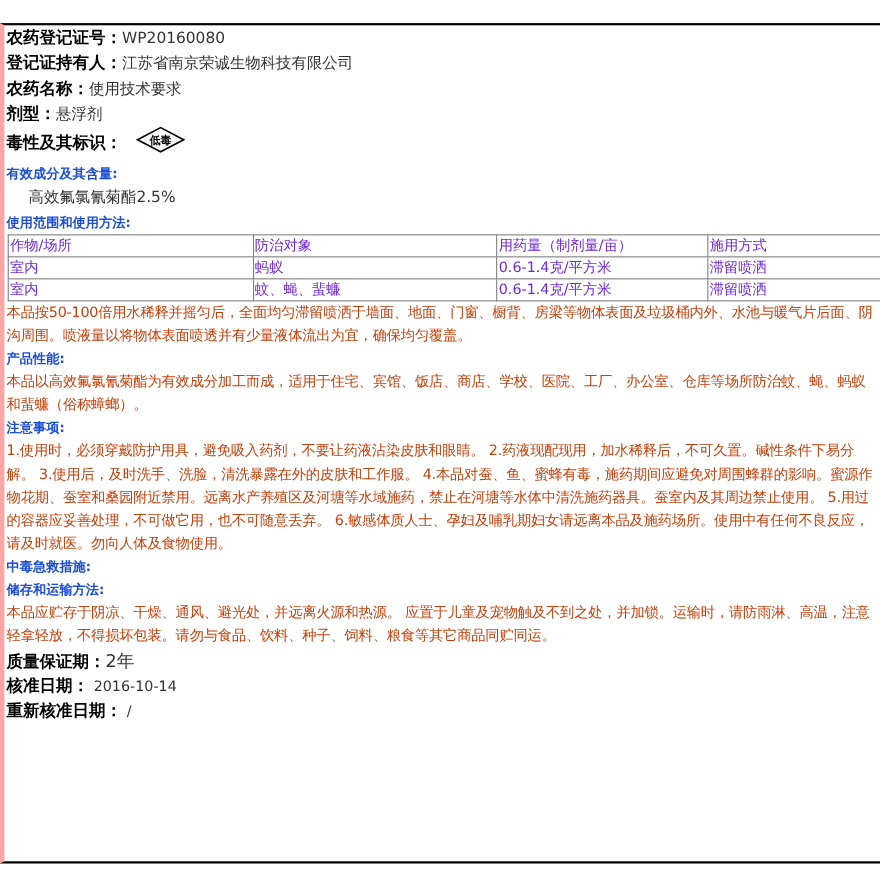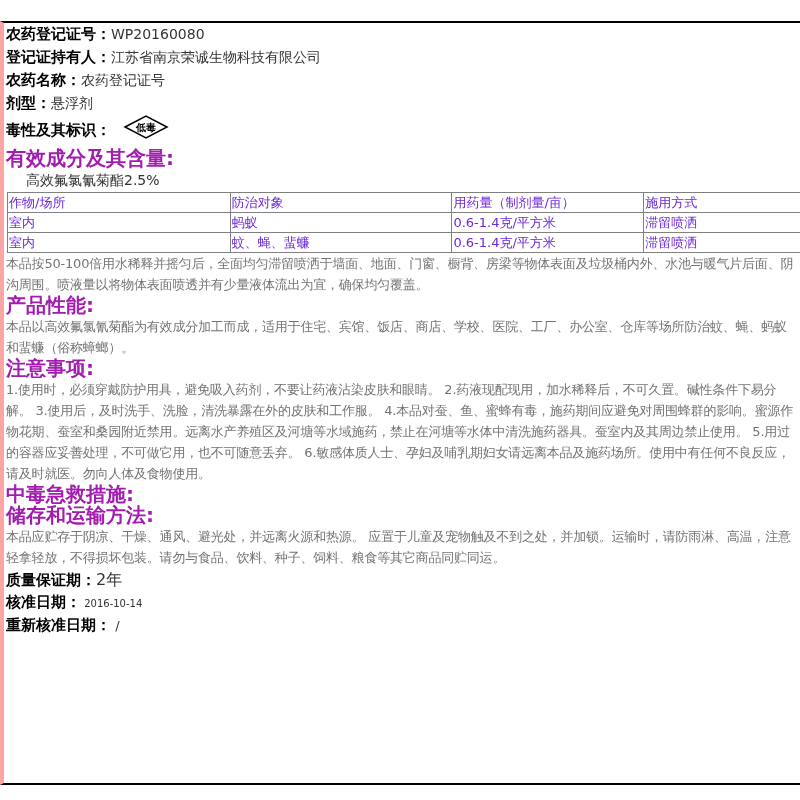--- a/index.html
+++ b/index.html
@@ -4,56 +4,57 @@
   <style>
     html, body { margin: 0; padding: 0; background: #ffffff; }
     body { width: 800px; height: 800px; position: relative; overflow: hidden;
            font-family: "DejaVu Sans", "Liberation Sans", sans-serif; color: #333333; }
     .doc { position: absolute; left: 0; top: 21px; width: 800px; height: 764px;
            border-top: 2px solid #000; border-left: 4px solid #fca5a5; border-bottom: 2px solid #000;
            box-sizing: border-box; padding: 0 0 0 2px; }
     .line { font-size: 14px; line-height: 23px; height: 23px; white-space: nowrap; }
     .lbl { font-weight: bold; color: #000; font-size: 15px; }
     .val { color: #333; font-size: 14px; }
-    .sec-title { font-weight: bold; color: #a21caf; font-size: 20px; line-height: 20px; height: 21px; }
-    .para { font-size: 13px; line-height: 21px; color: #737373; width: 790px; letter-spacing: -0.2px; }
+    .sec-title { font-weight: bold; color: #1d4ed8; font-size: 12px; line-height: 20px; height: 21px; }
+    .para { font-size: 13px; line-height: 21px; color: #c2410c; width: 790px; letter-spacing: -0.2px; }
     .indent { padding-left: 20px; }
     .tox { display: inline-block; vertical-align: middle; margin-left: 8px; }
     table.use { border-collapse: collapse; width: 796px; margin-left: 1px; font-size: 13px; color: #6d28d9; }
     table.use td { border: 1px solid #808080; height: 19px; padding: 0 1px; line-height: 19px; }
   </style>
 </head>
 <body>
 
 <div class="doc">
   <div class="line">
     <span class="lbl">农药登记证号：</span><span class="val">WP20160080</span>
   </div>
   <div class="line">
     <span class="lbl">登记证持有人：</span><span class="val">江苏省南京荣诚生物科技有限公司</span>
   </div>
   <div class="line">
-    <span class="lbl">农药名称：</span><span class="val">农药登记证号</span>
+    <span class="lbl">农药名称：</span><span class="val">使用技术要求</span>
   </div>
   <div class="line">
     <span class="lbl">剂型：</span><span class="val">悬浮剂</span>
   </div>
   <div class="line" style="height:33px;line-height:23px;">
     <span class="lbl">毒性及其标识：</span>
     <span class="tox">
       <svg width="46" height="24" viewBox="0 0 46 24">
         <polygon points="2,12 23,1 44,12 23,23" fill="#fff" stroke="#000" stroke-width="1.5"></polygon>
         <text x="23" y="16" font-size="10" font-weight="bold" text-anchor="middle" fill="#000" font-family="DejaVu Serif, serif">低毒</text>
       </svg>
     </span>
   </div>
 
   <div class="sec-title">有效成分及其含量:</div>
   <div class="line indent">高效氟氯氰菊酯2.5%</div>
 
+  <div class="sec-title">使用范围和使用方法:</div>
   <table class="use">
     <colgroup>
         <col style="width:223px">
         <col style="width:222px">
         <col style="width:192px">
         <col style="width:159px">
       </colgroup>
     <tbody>
         <tr>
       <td>作物/场所</td>
@@ -86,18 +87,18 @@
 
   <div class="sec-title">中毒急救措施:</div>
 
   <div class="sec-title">储存和运输方法:</div>
   <div class="para">本品应贮存于阴凉、干燥、通风、避光处，并远离火源和热源。 应置于儿童及宠物触及不到之处，并加锁。运输时，请防雨淋、高温，注意轻拿轻放，不得损坏包装。请勿与食品、饮料、种子、饲料、粮食等其它商品同贮同运。</div>
 
   <div class="line">
     <span class="lbl">质量保证期：</span><span class="val" style="font-size:16px">2年</span>
   </div>
   <div class="line">
-    <span class="lbl">核准日期：</span><span class="val" style="font-size:10px;white-space:pre"> 2016-10-14</span>
+    <span class="lbl">核准日期：</span><span class="val" style="font-size:13px;white-space:pre"> 2016-10-14</span>
   </div>
   <div class="line">
     <span class="lbl">重新核准日期：</span><span class="val" style="font-size:13px;white-space:pre"> /</span>
   </div>
 </div>
 
 </body></html>

